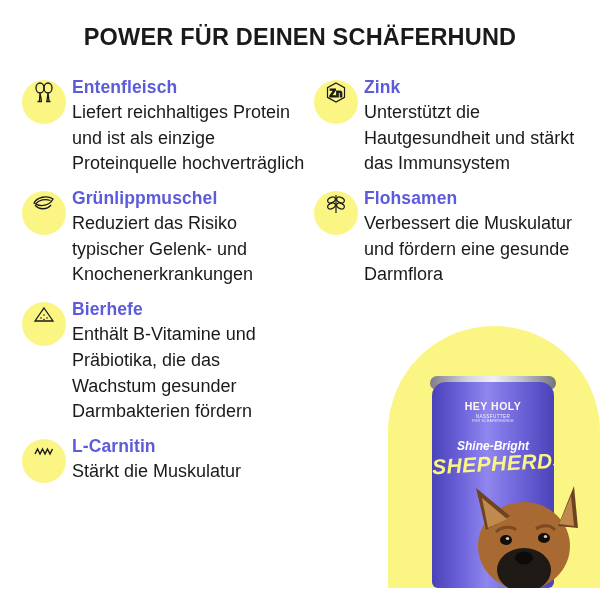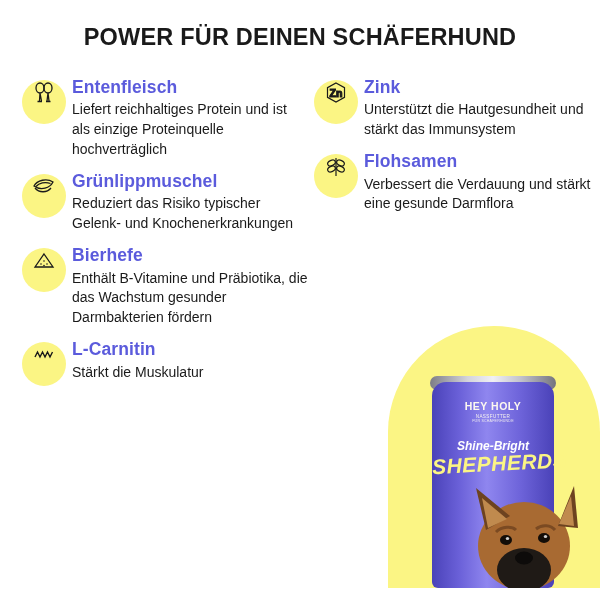--- a/index.html
+++ b/index.html
@@ -81,21 +81,21 @@
   .feat-title {
     color: #5b5bdc;
     font-size: 17.5px;
     font-weight: bold;
     line-height: 1.05;
     margin: 8px 0 4px 0;
     letter-spacing: 0.1px;
   }
   .feat-text {
     color: #1a1a1a;
-    font-size: 14px;
+    font-size: 18px;
     line-height: 1.42;
   }
 
   
   .product-area {
     position: absolute;
     right: 0;
     bottom: 12px;
     width: 260px;
     height: 262px;
@@ -258,21 +258,21 @@
         <div class="badge">
           <svg width="26" height="26" viewBox="0 0 26 26" fill="none" stroke="#1a1a1a" stroke-width="1.2">
             <path d="M13 4 L13 22"></path>
             <ellipse cx="8.5" cy="9" rx="4" ry="2.6" transform="rotate(-25 8.5 9)"></ellipse>
             <ellipse cx="17.5" cy="9" rx="4" ry="2.6" transform="rotate(25 17.5 9)"></ellipse>
             <ellipse cx="8.5" cy="15" rx="4" ry="2.6" transform="rotate(-25 8.5 15)"></ellipse>
             <ellipse cx="17.5" cy="15" rx="4" ry="2.6" transform="rotate(25 17.5 15)"></ellipse>
           </svg>
         </div>
         <div class="feat-title">Flohsamen</div>
-        <div class="feat-text">Verbessert die Verdauung und stärkt eine gesunde Darmflora</div>
+        <div class="feat-text">Verbessert die Muskulatur und fördern eine gesunde Darmflora</div>
       </div>
 
     </div>
   </div>
 
   <div class="product-area">
     <div class="photo-bg"></div>
 
     <div class="can-lid"></div>
     <div class="can">

